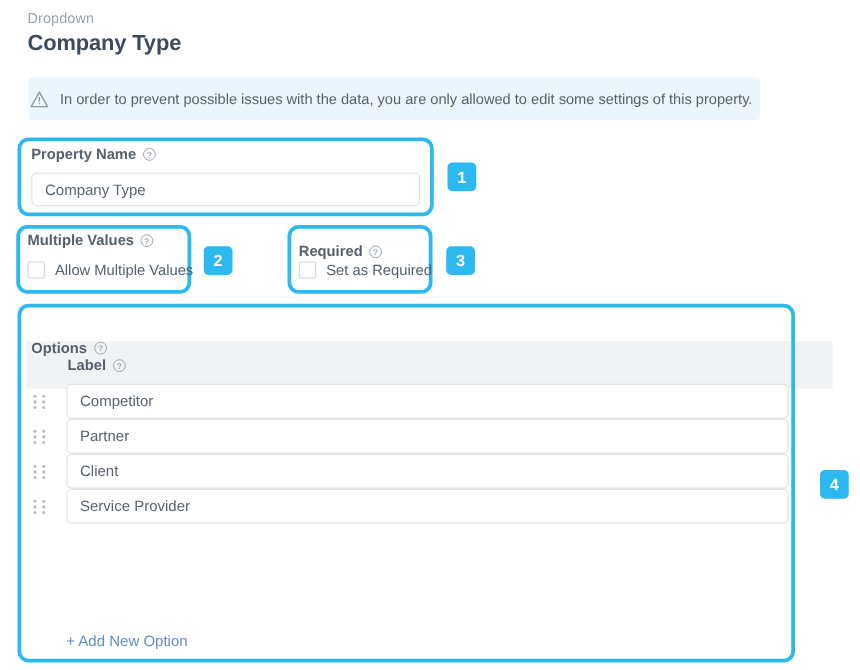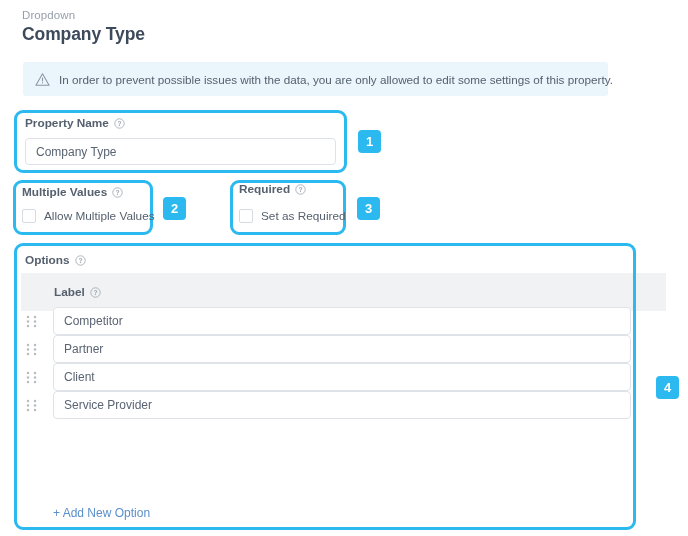--- a/index.html
+++ b/index.html
@@ -41,21 +41,21 @@
   .alert {
     position: absolute;
     left: 23px;
     top: 62px;
     width: 585px;
     height: 34px;
     background: #eaf6fb;
     border-radius: 3px;
     display: flex;
     align-items: center;
-    padding: 0 12px;
+    padding: 0 1px;
     box-sizing: border-box;
   }
   .alert-icon {
     width: 15px;
     height: 15px;
     flex: 0 0 auto;
     margin-right: 9px;
     display: block;
   }
   .alert-text {
@@ -135,21 +135,21 @@
   #lbl-multiple { position: absolute; left: 22px; top: 185px; }
   #chk-multiple-row {
     position: absolute;
     left: 22px; top: 209px;
     display: flex; align-items: flex-end;
   }
   #badge-2 { left: 163px; top: 197px; }
 
   
   #ring-required { left: 230px; top: 180px; width: 116px; height: 55px; }
-  #lbl-required { position: absolute; left: 239px; top: 182px; text-align: right; }
+  #lbl-required { position: absolute; left: 239px; top: 194px; text-align: right; }
   #chk-required-row {
     position: absolute;
     left: 239px; top: 209px;
     display: flex; align-items: center;
   }
   #badge-3 { left: 357px; top: 197px; }
 
   .checkbox {
     width: 12px;
     height: 12px;
@@ -162,21 +162,21 @@
   }
   .checkbox-label {
     font-size: 11.8px;
     color: #55606d;
     line-height: 14px;
     white-space: nowrap;
   }
 
   
   #ring-options { left: 14px; top: 243px; width: 622px; height: 287px; }
-  #lbl-options { position: absolute; left: 25px; top: 253px; }
+  #lbl-options { position: absolute; left: 25px; top: 271px; }
 
   .label-head {
     position: absolute;
     left: 21px;
     top: 273px;
     width: 645px;
     height: 38px;
     background: #f1f2f4;
     display: flex;
     align-items: center;

